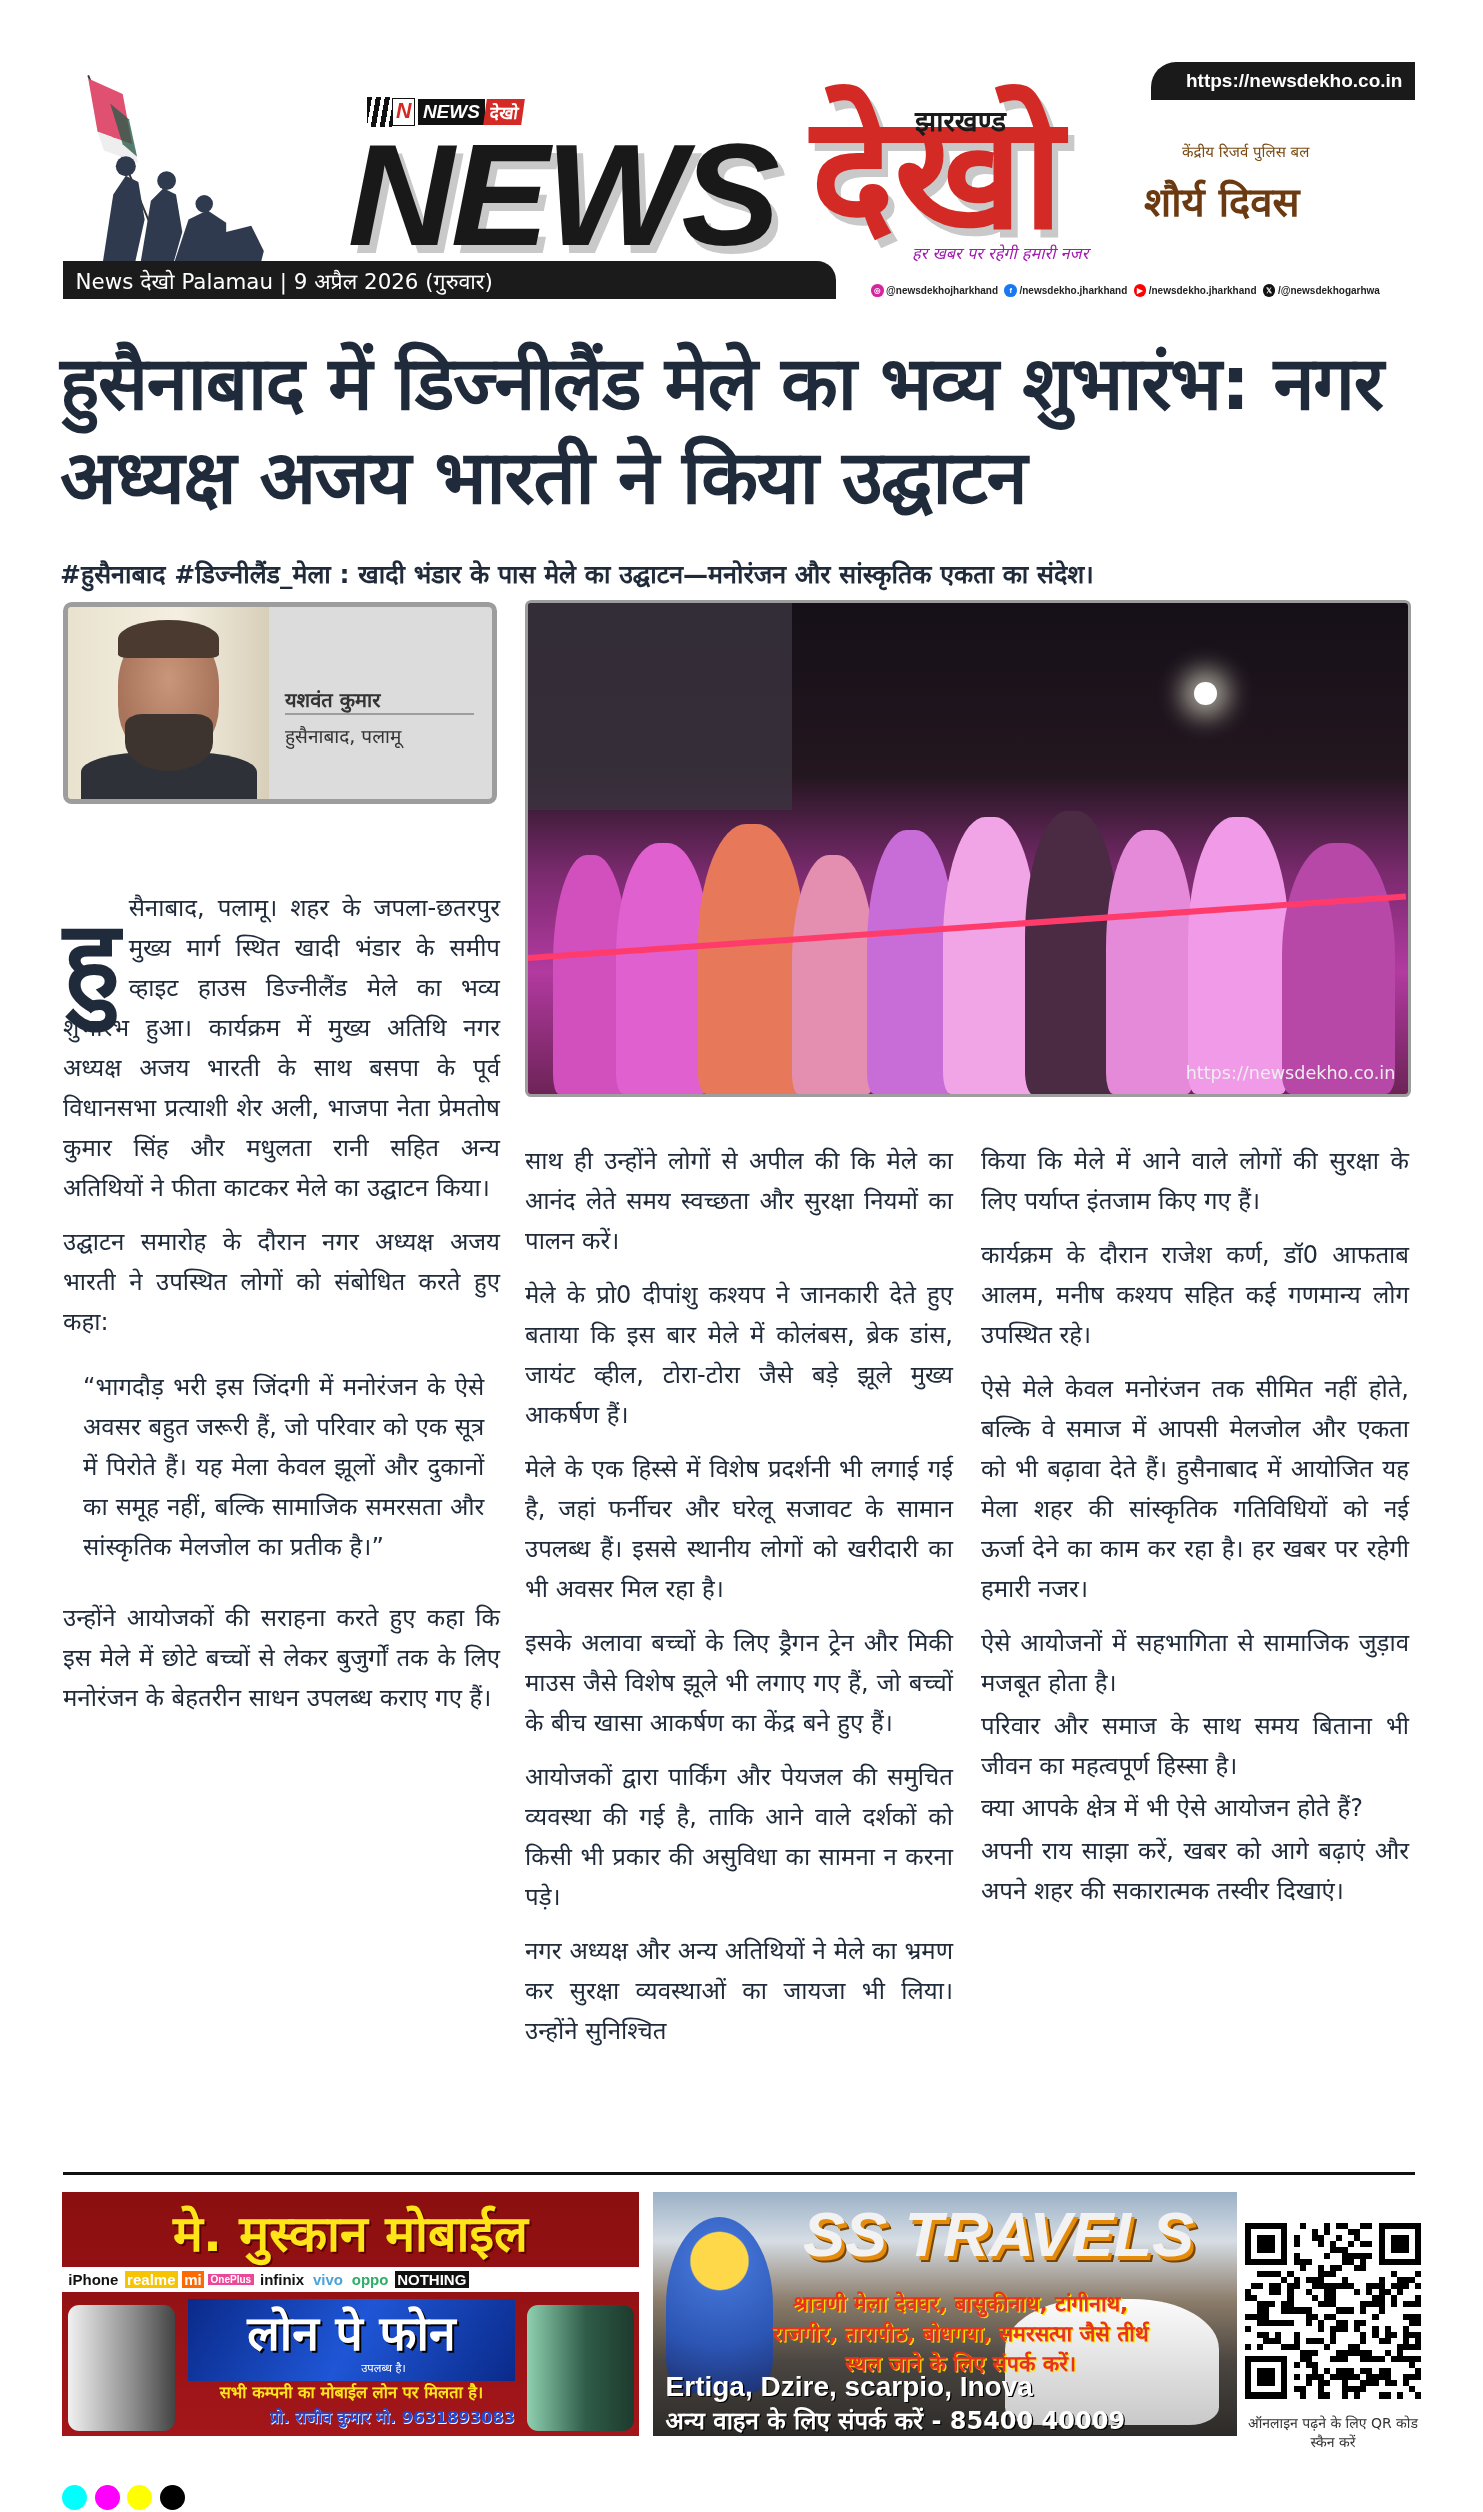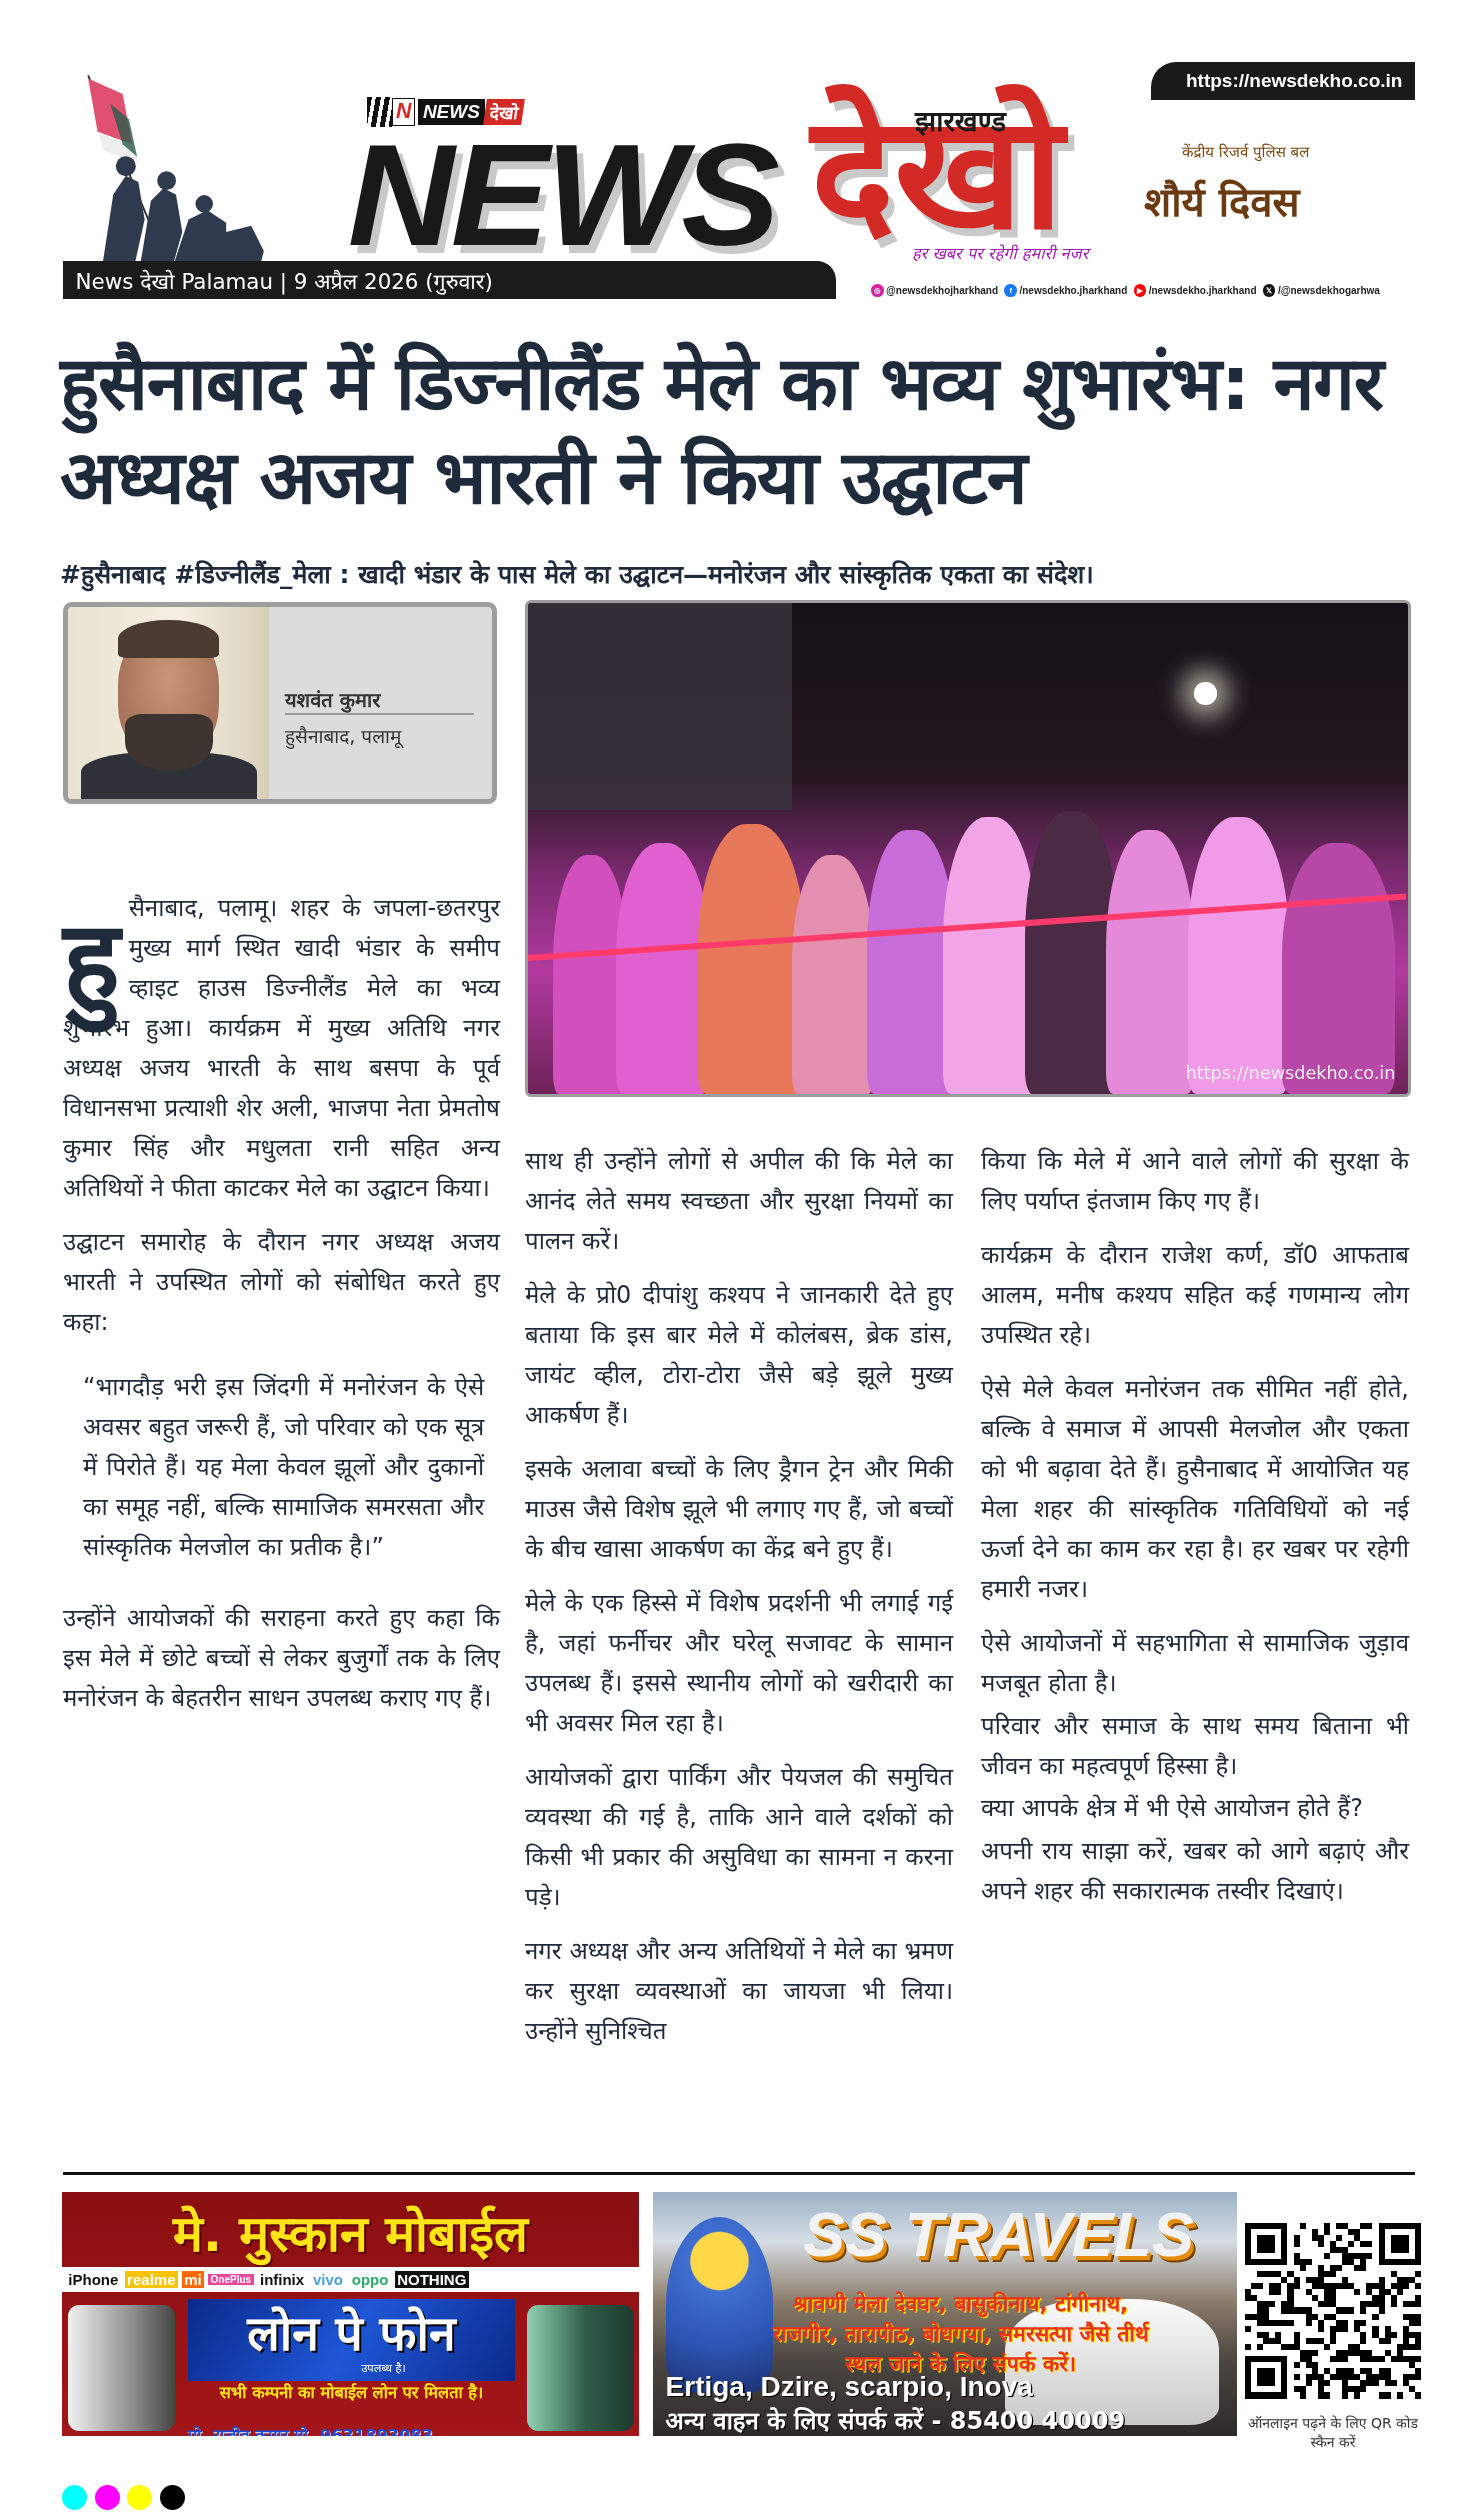--- a/index.html
+++ b/index.html
@@ -56,21 +56,21 @@
   
   .rule{left:63px;top:2172px;width:1352px;height:3.1px;background:#111;}
   .ad1{left:62px;top:2192px;width:577px;height:244px;background:linear-gradient(180deg,#8b0f10 0,#a3161a 100%);overflow:hidden;}
   .ad1-title{left:0;top:6.3px;width:577px;text-align:center;font:900 50px "DejaVu Sans",sans-serif;color:#ffe418;text-shadow:1.9px 1.9px 0 #5a0000;}
   .brands{left:0;top:75px;width:577px;height:25px;background:#fff;display:flex;align-items:center;gap:3.8px;padding:0 3.8px;box-sizing:border-box;font:bold 15px "Liberation Sans",sans-serif;overflow:hidden;white-space:nowrap;}
   .brands span{padding:0 2.5px;}
   .ad1-mid{left:126px;top:107px;width:327px;height:82px;background:linear-gradient(120deg,#0a2a8a,#1f56d6 50%,#0a2a8a);}
   .ad1-loan{left:126px;top:107px;width:327px;text-align:center;font:900 48px "DejaVu Sans",sans-serif;color:#fff;text-shadow:1.9px 1.9px 0 #000;}
   .ad1-avail{left:126px;top:168px;width:391px;text-align:center;font:11.3px "DejaVu Sans",sans-serif;color:#fff;}
   .ad1-line{left:126px;top:189px;width:327px;text-align:center;font:bold 16.3px "DejaVu Sans",sans-serif;color:#ffe418;}
-  .ad1-contact{left:126px;top:232px;width:327px;text-align:left;font:bold 16.3px "DejaVu Sans",sans-serif;color:#1e48d6;text-shadow:0.6px 0.6px 0 #fff;}
+  .ad1-contact{left:126px;top:214px;width:327px;text-align:right;font:bold 16.3px "DejaVu Sans",sans-serif;color:#1e48d6;text-shadow:0.6px 0.6px 0 #fff;}
   .phone-l{left:6.3px;top:113px;width:107px;height:126px;border-radius:11.3px;background:linear-gradient(90deg,#f1f1f1,#8e8e8e 60%,#444);}
   .phone-r{left:465px;top:113px;width:107px;height:126px;border-radius:11.3px;background:linear-gradient(90deg,#8fd1b1,#2f5c48 55%,#1d3a2d);}
   .ad2{left:653px;top:2192px;width:584px;height:244px;background:linear-gradient(180deg,#9bb1c7 0,#d6dde4 20%,#8a7b69 45%,#4a4540 70%,#2c2a28 100%);overflow:hidden;}
   .ad2-title{left:119px;top:6.3px;width:453px;text-align:center;font:italic 900 63px "Liberation Sans",sans-serif;color:#f2f2f2;text-shadow:3.1px 3.8px 0 #e58c0a,5px 6.3px 0 #7a4500;}
   .shiva{left:12.6px;top:25px;width:107px;height:176px;border-radius:50% 50% 20% 20%;background:radial-gradient(circle at 50% 25%,#ffd84a 0 20%,#3f6fd1 21%,#2c55b4 60%,#1c2f6e 100%);}
   .ad2-pil{left:119px;top:97px;width:377px;text-align:center;font:bold 21.4px/30px "DejaVu Sans",sans-serif;color:#e8321c;text-shadow:1.3px 1.3px 0 #ffe100;}
   .car{left:352px;top:107px;width:214px;height:126px;border-radius:40% 40% 14% 14%;background:linear-gradient(180deg,#fbfbfb,#c9c9c9);}
   .ad2-cars{left:12.6px;top:179px;font:900 28px "Liberation Sans",sans-serif;color:#fff;text-shadow:1.3px 1.3px 0 #000;}
   .ad2-contact{left:12.6px;top:211px;font:900 24px "DejaVu Sans",sans-serif;color:#fff;text-shadow:1.3px 1.3px 0 #000;}
   .qr{left:1245px;top:2210px;width:176px;height:201px;}
@@ -167,22 +167,22 @@
 <div class="abs col col1">
   <p><span class="dropcap">हु</span><span>सैनाबाद, पलामू। शहर के जपला-छतरपुर मुख्य मार्ग स्थित खादी भंडार के समीप व्हाइट हाउस डिज्नीलैंड मेले का भव्य शुभारंभ हुआ। कार्यक्रम में मुख्य अतिथि नगर अध्यक्ष अजय भारती के साथ बसपा के पूर्व विधानसभा प्रत्याशी शेर अली, भाजपा नेता प्रेमतोष कुमार सिंह और मधुलता रानी सहित अन्य अतिथियों ने फीता काटकर मेले का उद्घाटन किया।</span></p>
   <p>उद्घाटन समारोह के दौरान नगर अध्यक्ष अजय भारती ने उपस्थित लोगों को संबोधित करते हुए कहा:</p>
   <p class="quote" style="margin-top:25px;margin-bottom:31px">“भागदौड़ भरी इस जिंदगी में मनोरंजन के ऐसे अवसर बहुत जरूरी हैं, जो परिवार को एक सूत्र में पिरोते हैं। यह मेला केवल झूलों और दुकानों का समूह नहीं, बल्कि सामाजिक समरसता और सांस्कृतिक मेलजोल का प्रतीक है।”</p>
   <p>उन्होंने आयोजकों की सराहना करते हुए कहा कि इस मेले में छोटे बच्चों से लेकर बुजुर्गों तक के लिए मनोरंजन के बेहतरीन साधन उपलब्ध कराए गए हैं।</p>
 </div>
 
 <div class="abs col col2">
   <p>साथ ही उन्होंने लोगों से अपील की कि मेले का आनंद लेते समय स्वच्छता और सुरक्षा नियमों का पालन करें।</p>
   <p>मेले के प्रो0 दीपांशु कश्यप ने जानकारी देते हुए बताया कि इस बार मेले में कोलंबस, ब्रेक डांस, जायंट व्हील, टोरा-टोरा जैसे बड़े झूले मुख्य आकर्षण हैं।</p>
+  <p>मेले के एक हिस्से में विशेष प्रदर्शनी भी लगाई गई है, जहां फर्नीचर और घरेलू सजावट के सामान उपलब्ध हैं। इससे स्थानीय लोगों को खरीदारी का भी अवसर मिल रहा है।</p>
   <p>इसके अलावा बच्चों के लिए ड्रैगन ट्रेन और मिकी माउस जैसे विशेष झूले भी लगाए गए हैं, जो बच्चों के बीच खासा आकर्षण का केंद्र बने हुए हैं।</p>
-  <p>मेले के एक हिस्से में विशेष प्रदर्शनी भी लगाई गई है, जहां फर्नीचर और घरेलू सजावट के सामान उपलब्ध हैं। इससे स्थानीय लोगों को खरीदारी का भी अवसर मिल रहा है।</p>
   <p>आयोजकों द्वारा पार्किंग और पेयजल की समुचित व्यवस्था की गई है, ताकि आने वाले दर्शकों को किसी भी प्रकार की असुविधा का सामना न करना पड़े।</p>
   <p>नगर अध्यक्ष और अन्य अतिथियों ने मेले का भ्रमण कर सुरक्षा व्यवस्थाओं का जायजा भी लिया। उन्होंने सुनिश्चित</p>
 </div>
 
 <div class="abs col col3">
   <p>किया कि मेले में आने वाले लोगों की सुरक्षा के लिए पर्याप्त इंतजाम किए गए हैं।</p>
   <p>कार्यक्रम के दौरान राजेश कर्ण, डॉ0 आफताब आलम, मनीष कश्यप सहित कई गणमान्य लोग उपस्थित रहे।</p>
   <p>ऐसे मेले केवल मनोरंजन तक सीमित नहीं होते, बल्कि वे समाज में आपसी मेलजोल और एकता को भी बढ़ावा देते हैं। हुसैनाबाद में आयोजित यह मेला शहर की सांस्कृतिक गतिविधियों को नई ऊर्जा देने का काम कर रहा है। हर खबर पर रहेगी हमारी नजर।</p>
   <p class="tight">ऐसे आयोजनों में सहभागिता से सामाजिक जुड़ाव मजबूत होता है।</p>
   <p class="tight">परिवार और समाज के साथ समय बिताना भी जीवन का महत्वपूर्ण हिस्सा है।</p>

